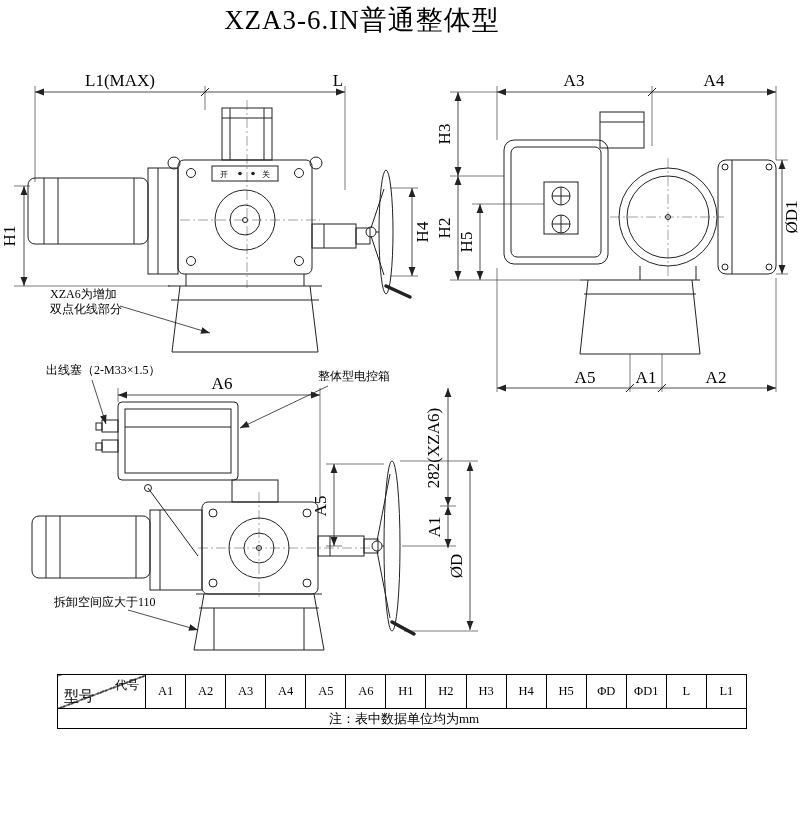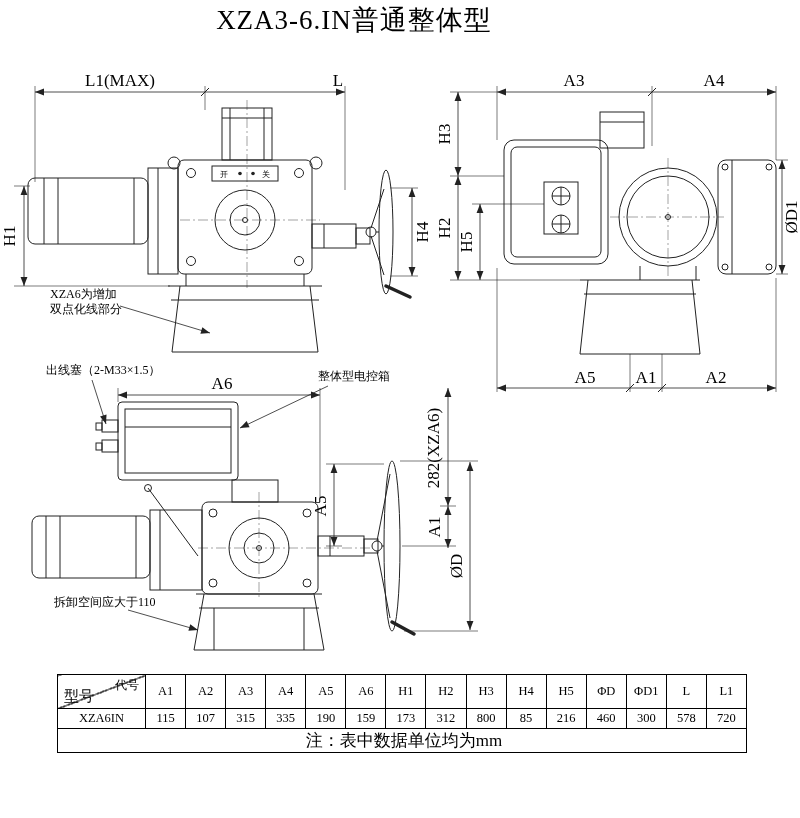--- a/index.html
+++ b/index.html
@@ -1,21 +1,21 @@
 <!DOCTYPE html>
 <html><head>
 <meta charset="utf-8">
 <style>
   html,body { margin:0; padding:0; }
   body {
     width:800px; height:818px; background:#ffffff; position:relative;
     font-family:"Liberation Serif", serif; color:#000;
   }
   .title {
-    position:absolute; top:2px; left:8px; width:692px; text-align:center;
+    position:absolute; top:2px; left:16px; width:692px; text-align:center;
     font-size:27px; letter-spacing:1px;
   }
   #drawing { position:absolute; top:36px; left:0; width:800px; height:636px; }
 
   
   .ln { stroke:#222; stroke-width:1; fill:none; }
   .cl { stroke:#666; stroke-width:0.6; fill:none; stroke-dasharray:10 3 2 3; }
   .xl { stroke:#222; stroke-width:0.6; fill:none; }
   .dl { stroke:#222; stroke-width:0.8; fill:none; }
   .ld { stroke:#222; stroke-width:0.8; fill:none; }
@@ -35,21 +35,21 @@
   #dim-table thead tr { height:34px; }
   .diag {
     position:relative;
     background-image:linear-gradient(to bottom right,
       transparent calc(50% - 0.6px), #000 calc(50% - 0.6px),
       #000 calc(50% + 0.6px), transparent calc(50% + 0.6px));
     font-family:Liberation Mono, monospace;
   }
   .diag .diag-top    { position:absolute; top:2px; right:6px; font-size:12px; }
   .diag .diag-bottom { position:absolute; bottom:2px; left:6px; font-size:15px; }
-  .note-cell { text-align:right; padding-left:4px !important; height:17px; font-size:17px; }
+  .note-cell { text-align:right; padding-left:4px !important; height:17px; font-size:13px; }
 </style>
 </head>
 <body>
 
 <div class="page">
 
   <div class="title">XZA3-6.IN普通整体型</div>
 
   <svg id="drawing" viewBox="0 0 800 636">
     <defs>
@@ -271,38 +271,20 @@
             <th>H3</th>
             <th>H4</th>
             <th>H5</th>
             <th>ΦD</th>
             <th>ΦD1</th>
             <th>L</th>
             <th>L1</th>
           </tr>
       </thead>
       <tbody id="table-body">
-          <tr>
-            <td>XZA6IN</td>
-            <td>115</td>
-            <td>107</td>
-            <td>315</td>
-            <td>335</td>
-            <td>190</td>
-            <td>159</td>
-            <td>173</td>
-            <td>312</td>
-            <td>800</td>
-            <td>85</td>
-            <td>216</td>
-            <td>460</td>
-            <td>300</td>
-            <td>578</td>
-            <td>720</td>
-          </tr>
         </tbody>
       <tfoot>
         <tr>
           <td colspan="16" class="note-cell">注：表中数据单位均为mm</td>
         </tr>
       </tfoot>
     </table>
   </div>
 
 </div>

